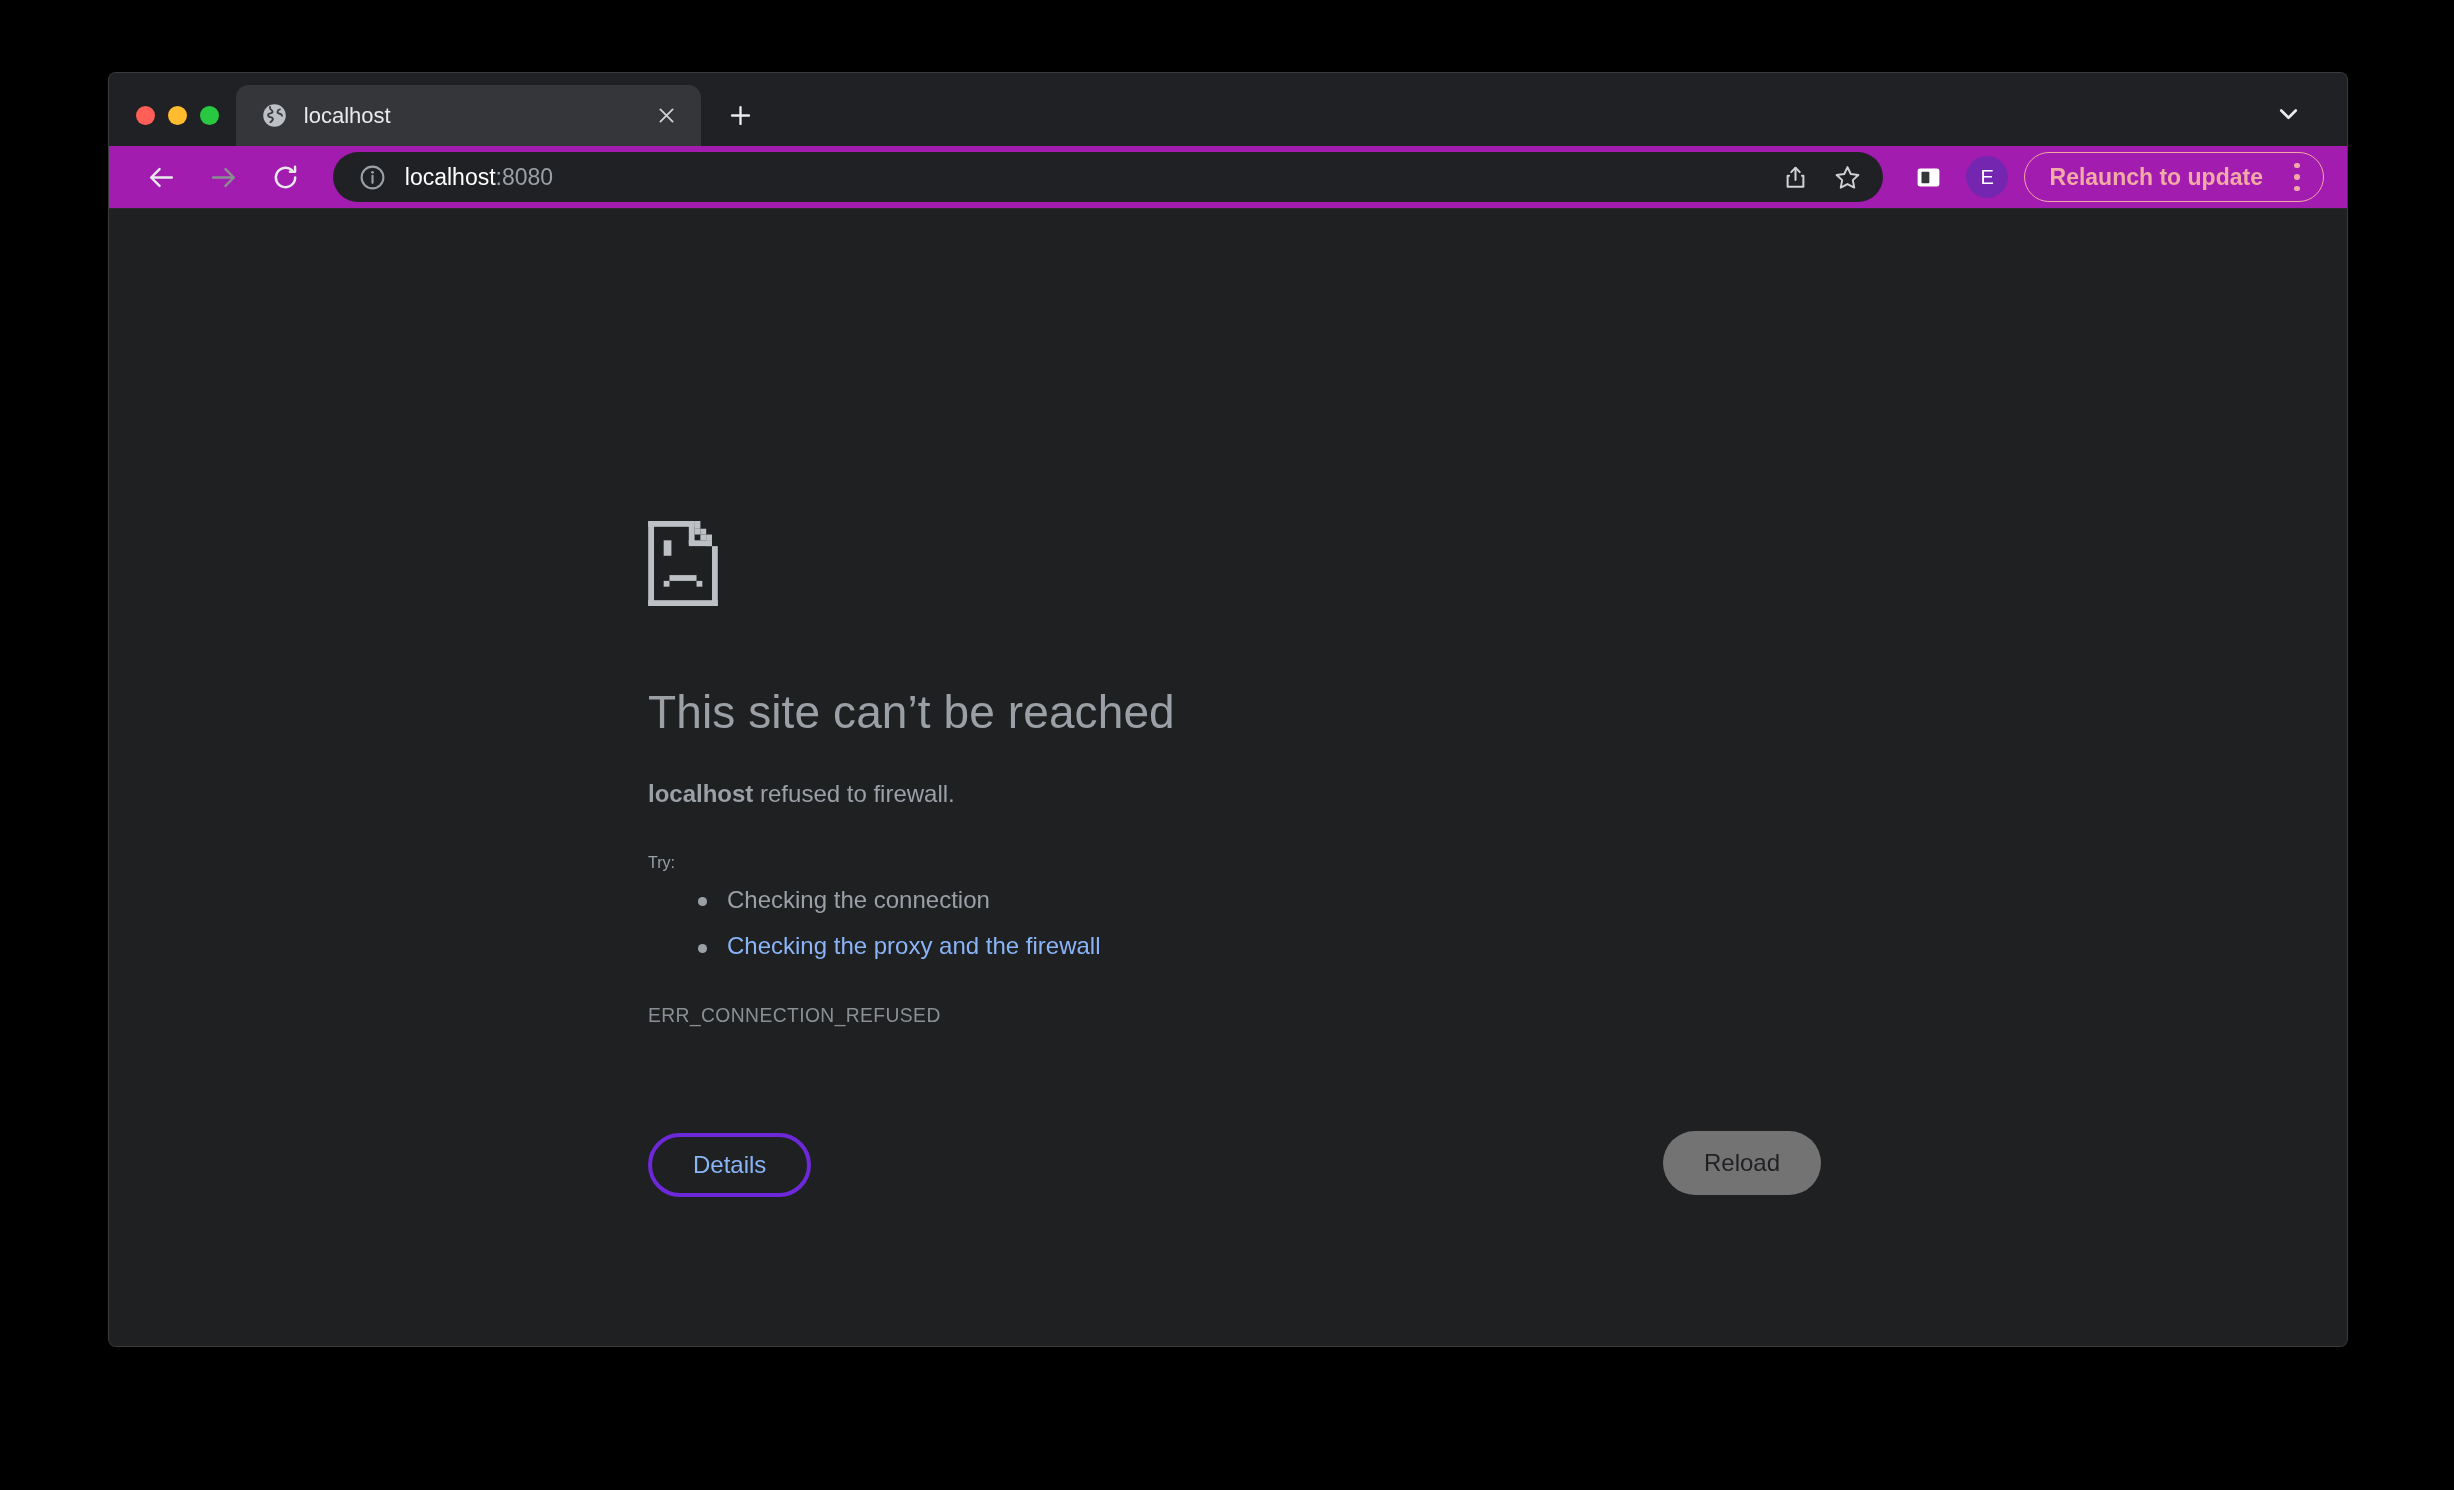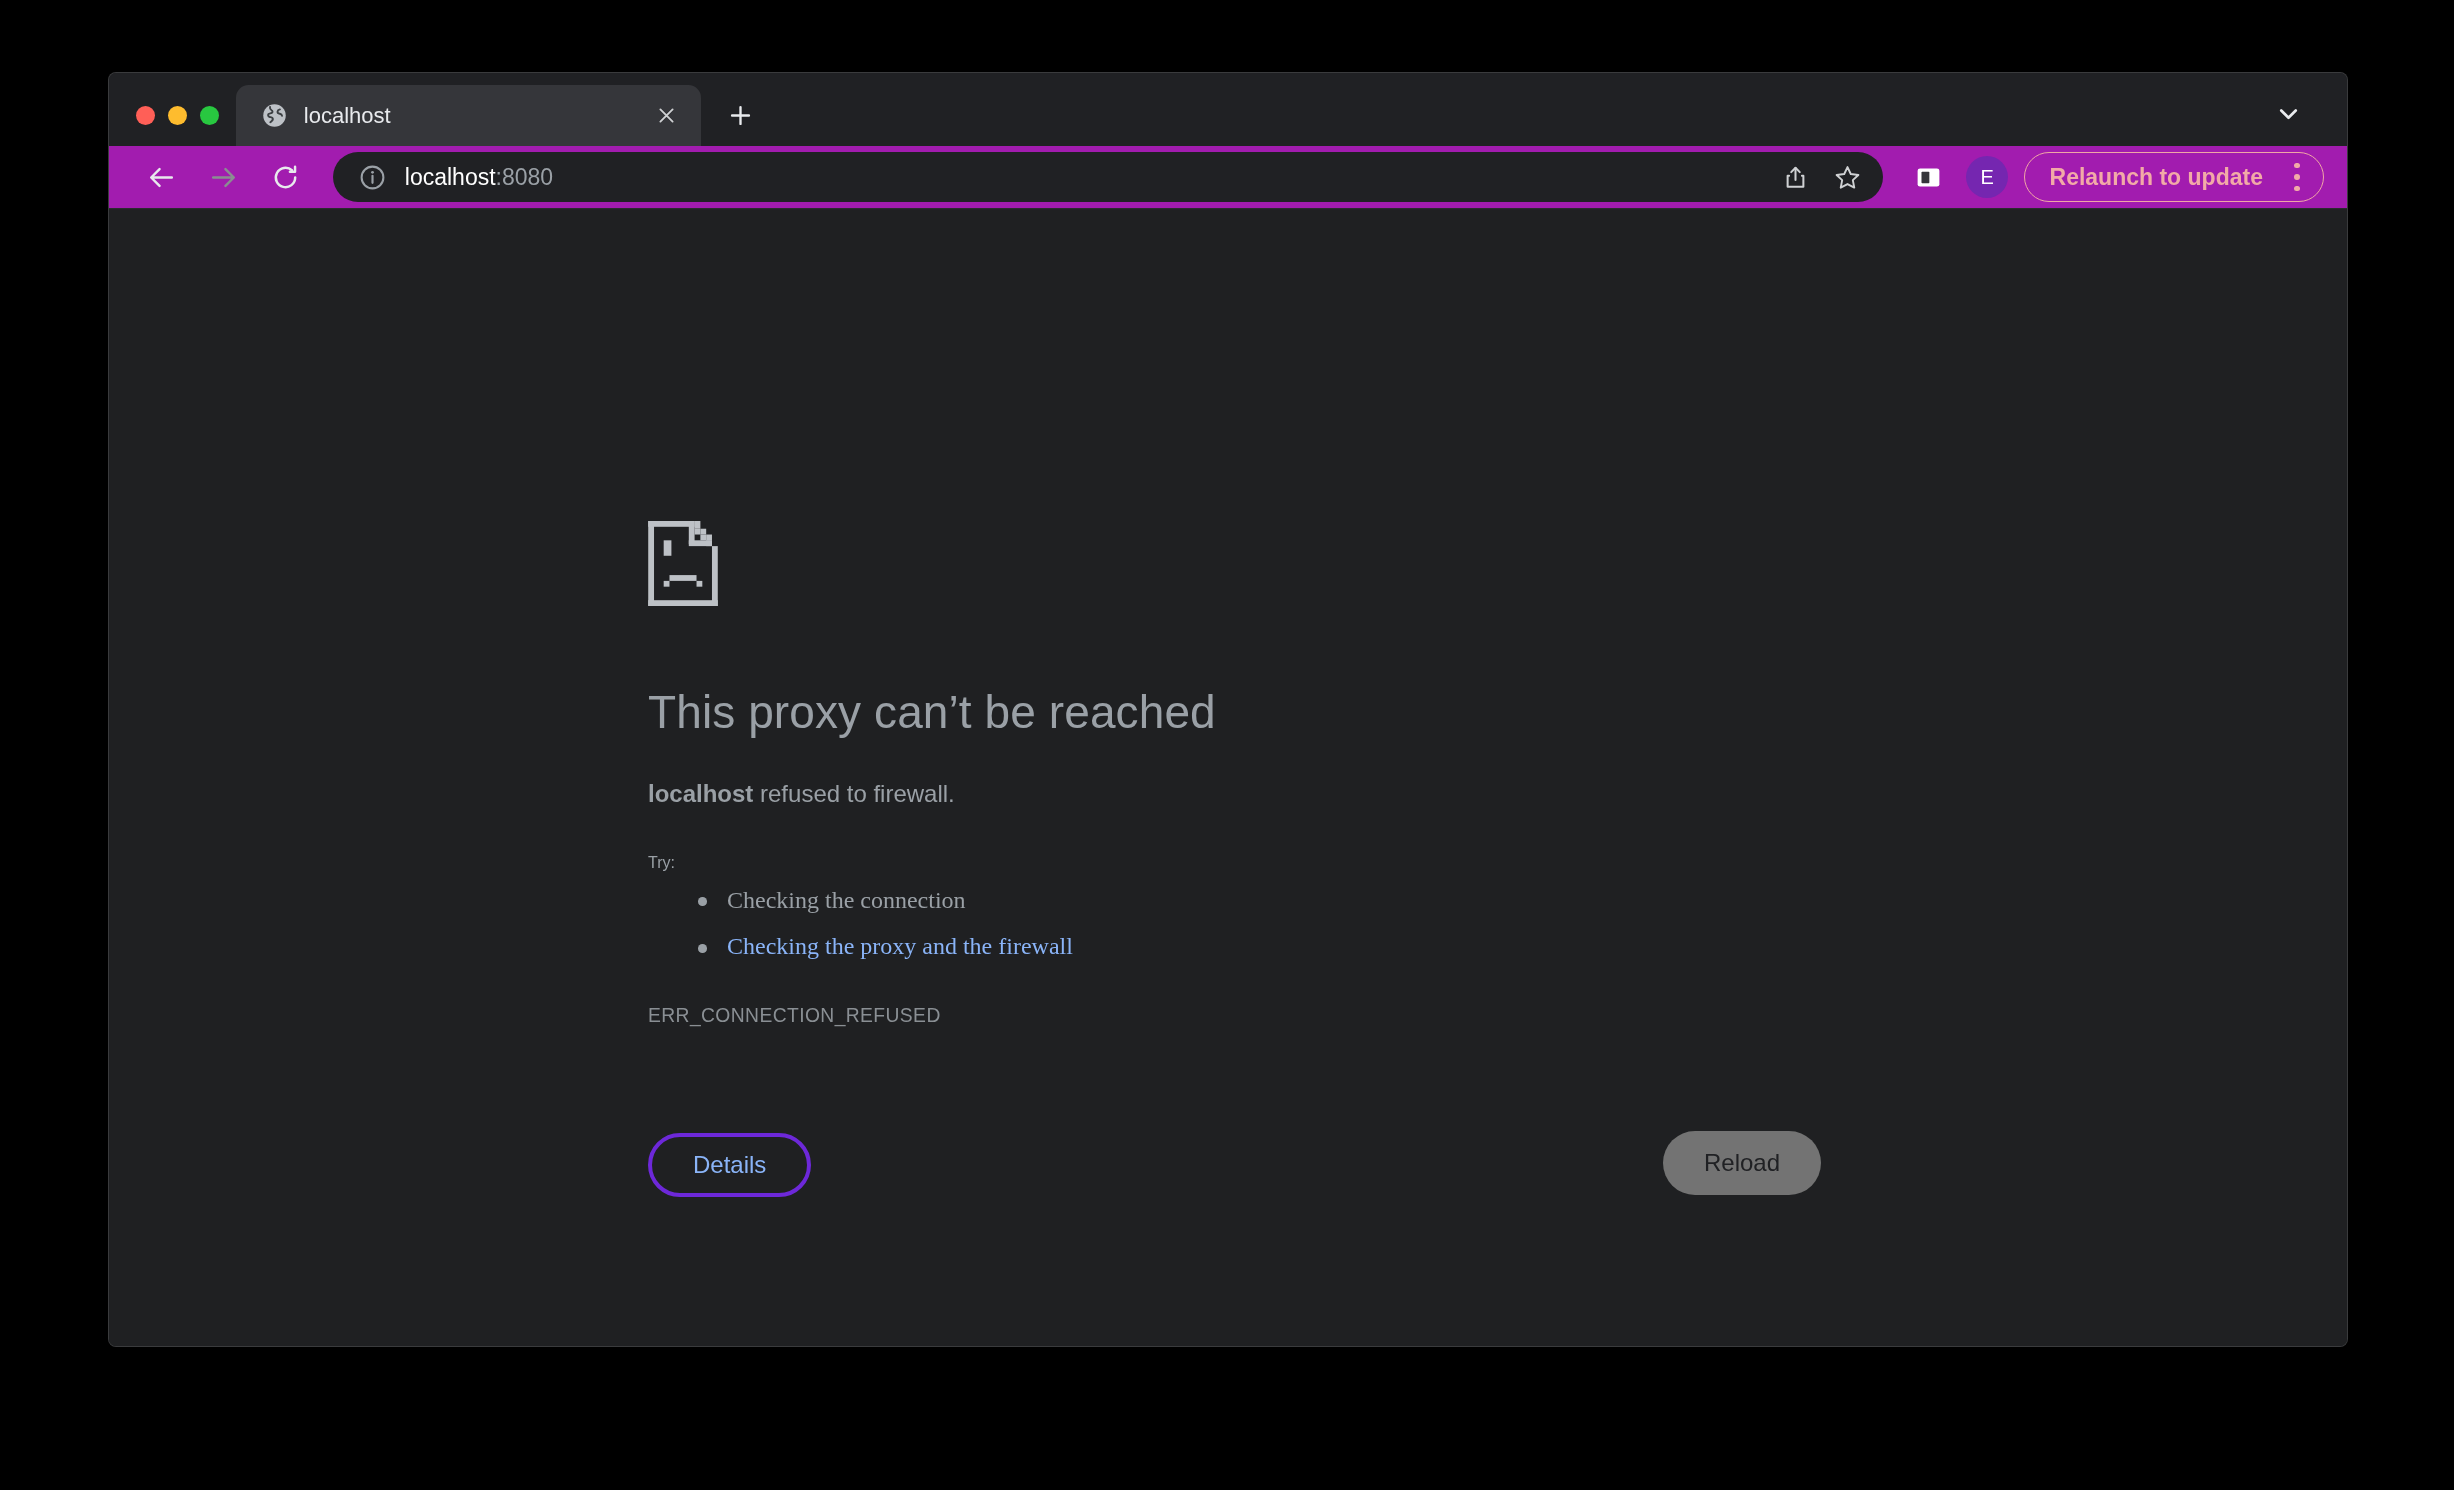--- a/index.html
+++ b/index.html
@@ -218,21 +218,20 @@
   .err-sub b { color: #9aa0a6; font-weight: bold; }
   .try-label {
     font-size: 16px;
     color: #9aa0a6;
     margin-bottom: 11.6px;
   }
   .try-list {
     list-style: none;
     margin: 0 0 42px 0;
     padding: 0;
-    font-family: Liberation Serif, serif;
   }
   .try-list li {
     font-size: 24px;
     color: #9aa0a6;
     padding-left: 79px;
     position: relative;
     margin-bottom: 14.5px;
     line-height: 1.35;
   }
   .try-list li::before {
@@ -412,21 +411,21 @@
 
             <rect x="8" y="10" width="4" height="8"></rect>
 
             <rect x="11" y="28" width="14" height="3"></rect>
             <rect x="8" y="31" width="3" height="3"></rect>
             <rect x="25" y="31" width="3" height="3"></rect>
           </g>
         </svg>
       </span>
 
-      <h1 class="err-title">This proxy can’t be reached</h1>
+      <h1 class="err-title">This site can’t be reached</h1>
 
       <p class="err-sub"><b>localhost</b><span> refused to firewall.</span></p>
 
       <p class="try-label">Try:</p>
 
       <ul class="try-list">
         <li><span>Checking the connection</span></li>
         <li class="link-item"><span>Checking the proxy and the firewall</span></li>
       </ul>
 

